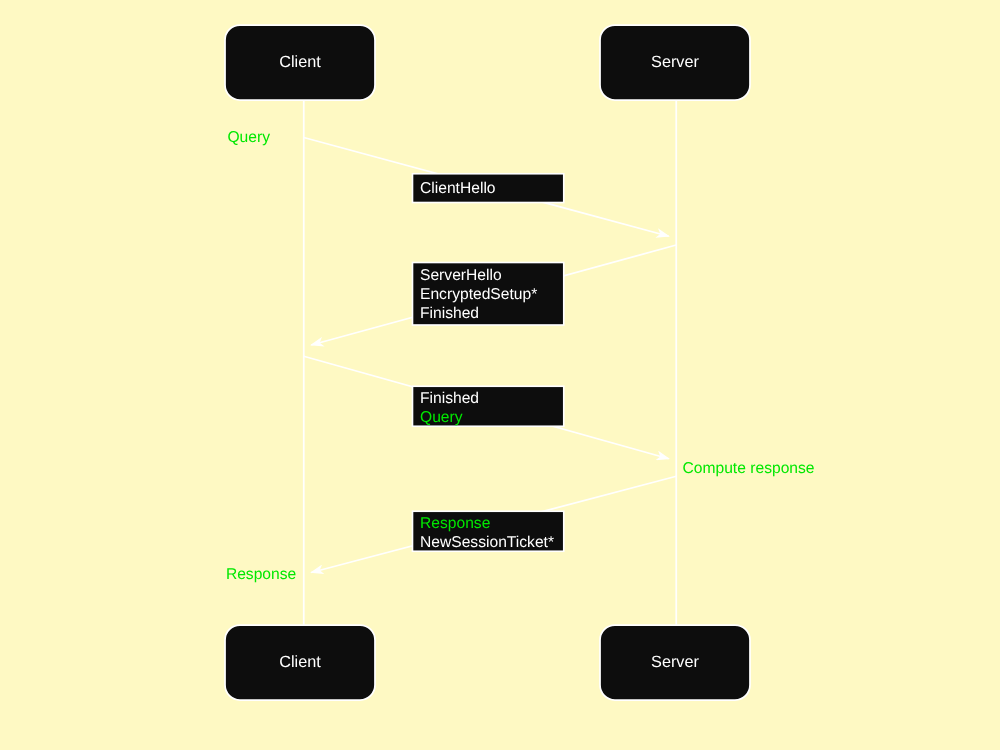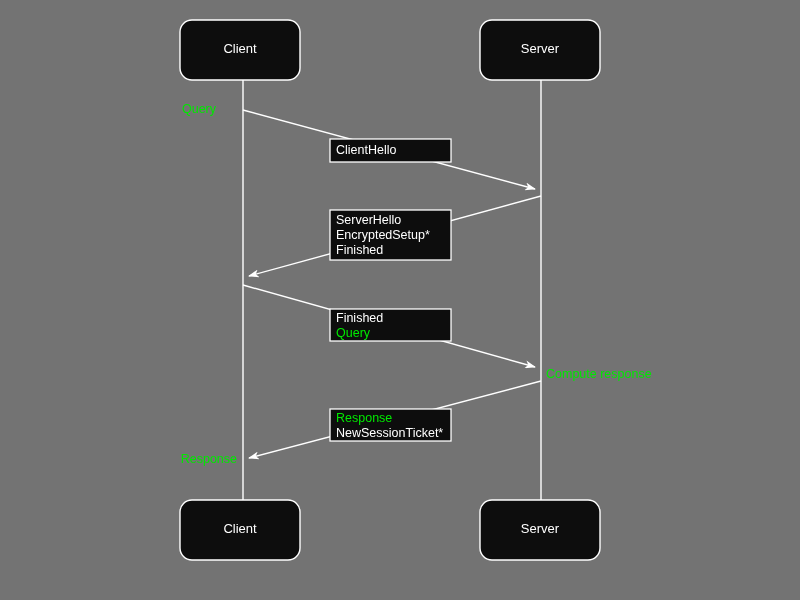--- a/index.html
+++ b/index.html
@@ -5,21 +5,21 @@
 <style>
   html, body {
     margin: 0;
     padding: 0;
     background: #0d0d0d;
   }
   #canvas {
     position: relative;
     width: 800px;
     height: 600px;
-    background: #737373;
+    background: #fef9c3;
     overflow: hidden;
     font-family: "Liberation Sans", sans-serif;
   }
   #diagram-svg {
     position: absolute;
     left: 0;
     top: 0;
     width: 800px;
     height: 600px;
   }

